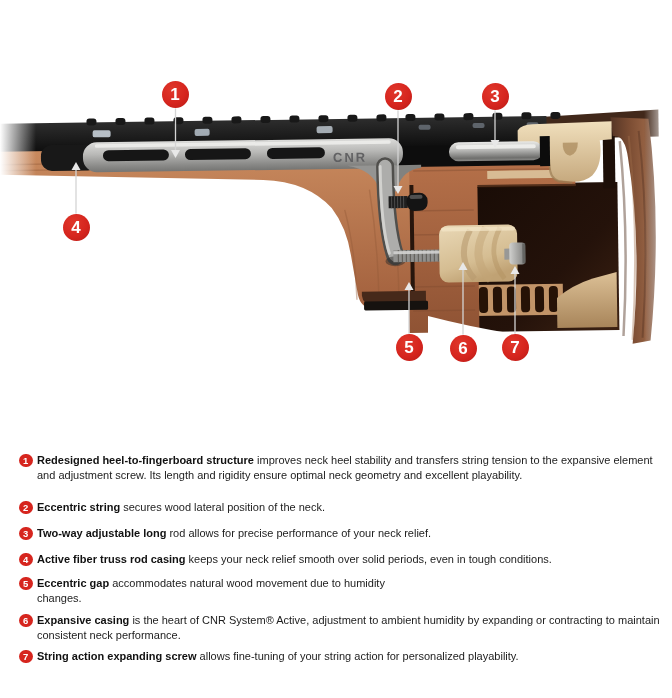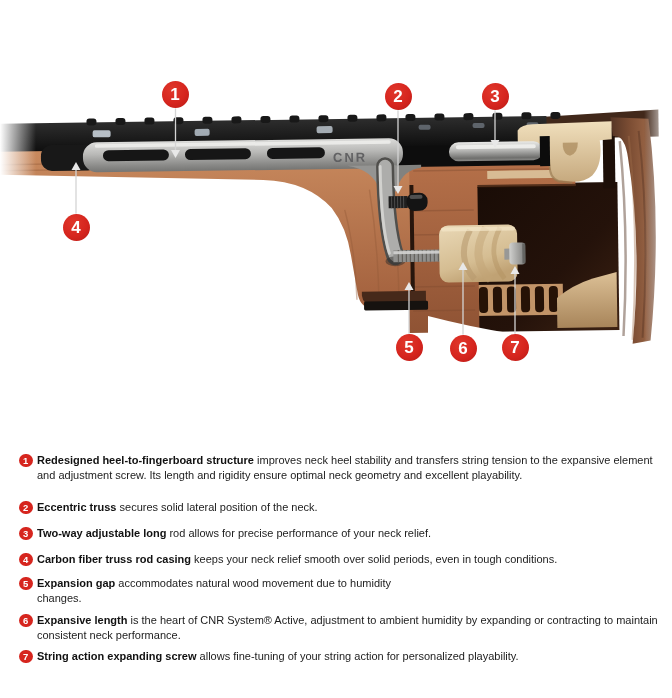--- a/index.html
+++ b/index.html
@@ -289,32 +289,32 @@
   <div class="co" style="left:449.5px;top:334.5px;">6</div>
   <div class="co" style="left:501.5px;top:333.5px;">7</div>
 </div>
 
 <div class="legend">
   <div class="legend-item" style="top:453px;">
     <span class="bullet">1</span><b>Redesigned heel-to-fingerboard structure</b><span class="txt"> improves neck heel stability and transfers string tension to the expansive element
 and adjustment screw. Its length and rigidity ensure optimal neck geometry and excellent playability.</span>
   </div>
   <div class="legend-item" style="top:500px;">
-    <span class="bullet">2</span><b>Eccentric truss</b><span class="txt"> secures solid lateral position of the neck.</span>
+    <span class="bullet">2</span><b>Eccentric string</b><span class="txt"> secures wood lateral position of the neck.</span>
   </div>
   <div class="legend-item" style="top:526px;">
     <span class="bullet">3</span><b>Two-way adjustable long</b><span class="txt"> rod allows for precise performance of your neck relief.</span>
   </div>
   <div class="legend-item" style="top:552px;">
-    <span class="bullet">4</span><b>Carbon fiber truss rod casing</b><span class="txt"> keeps your neck relief smooth over solid periods, even in tough conditions.</span>
+    <span class="bullet">4</span><b>Active fiber truss rod casing</b><span class="txt"> keeps your neck relief smooth over solid periods, even in tough conditions.</span>
   </div>
   <div class="legend-item" style="top:576px;">
-    <span class="bullet">5</span><b>Expansion gap</b><span class="txt"> accommodates natural wood movement due to humidity
+    <span class="bullet">5</span><b>Eccentric gap</b><span class="txt"> accommodates natural wood movement due to humidity
 changes.</span>
   </div>
   <div class="legend-item" style="top:613px;">
-    <span class="bullet">6</span><b>Expansive length</b><span class="txt"> is the heart of CNR System® Active, adjustment to ambient humidity by expanding or contracting to maintain
+    <span class="bullet">6</span><b>Expansive casing</b><span class="txt"> is the heart of CNR System® Active, adjustment to ambient humidity by expanding or contracting to maintain
 consistent neck performance.</span>
   </div>
   <div class="legend-item" style="top:649px;">
     <span class="bullet">7</span><b>String action expanding screw</b><span class="txt"> allows fine-tuning of your string action for personalized playability.</span>
   </div>
 </div>
 
 </body></html>

